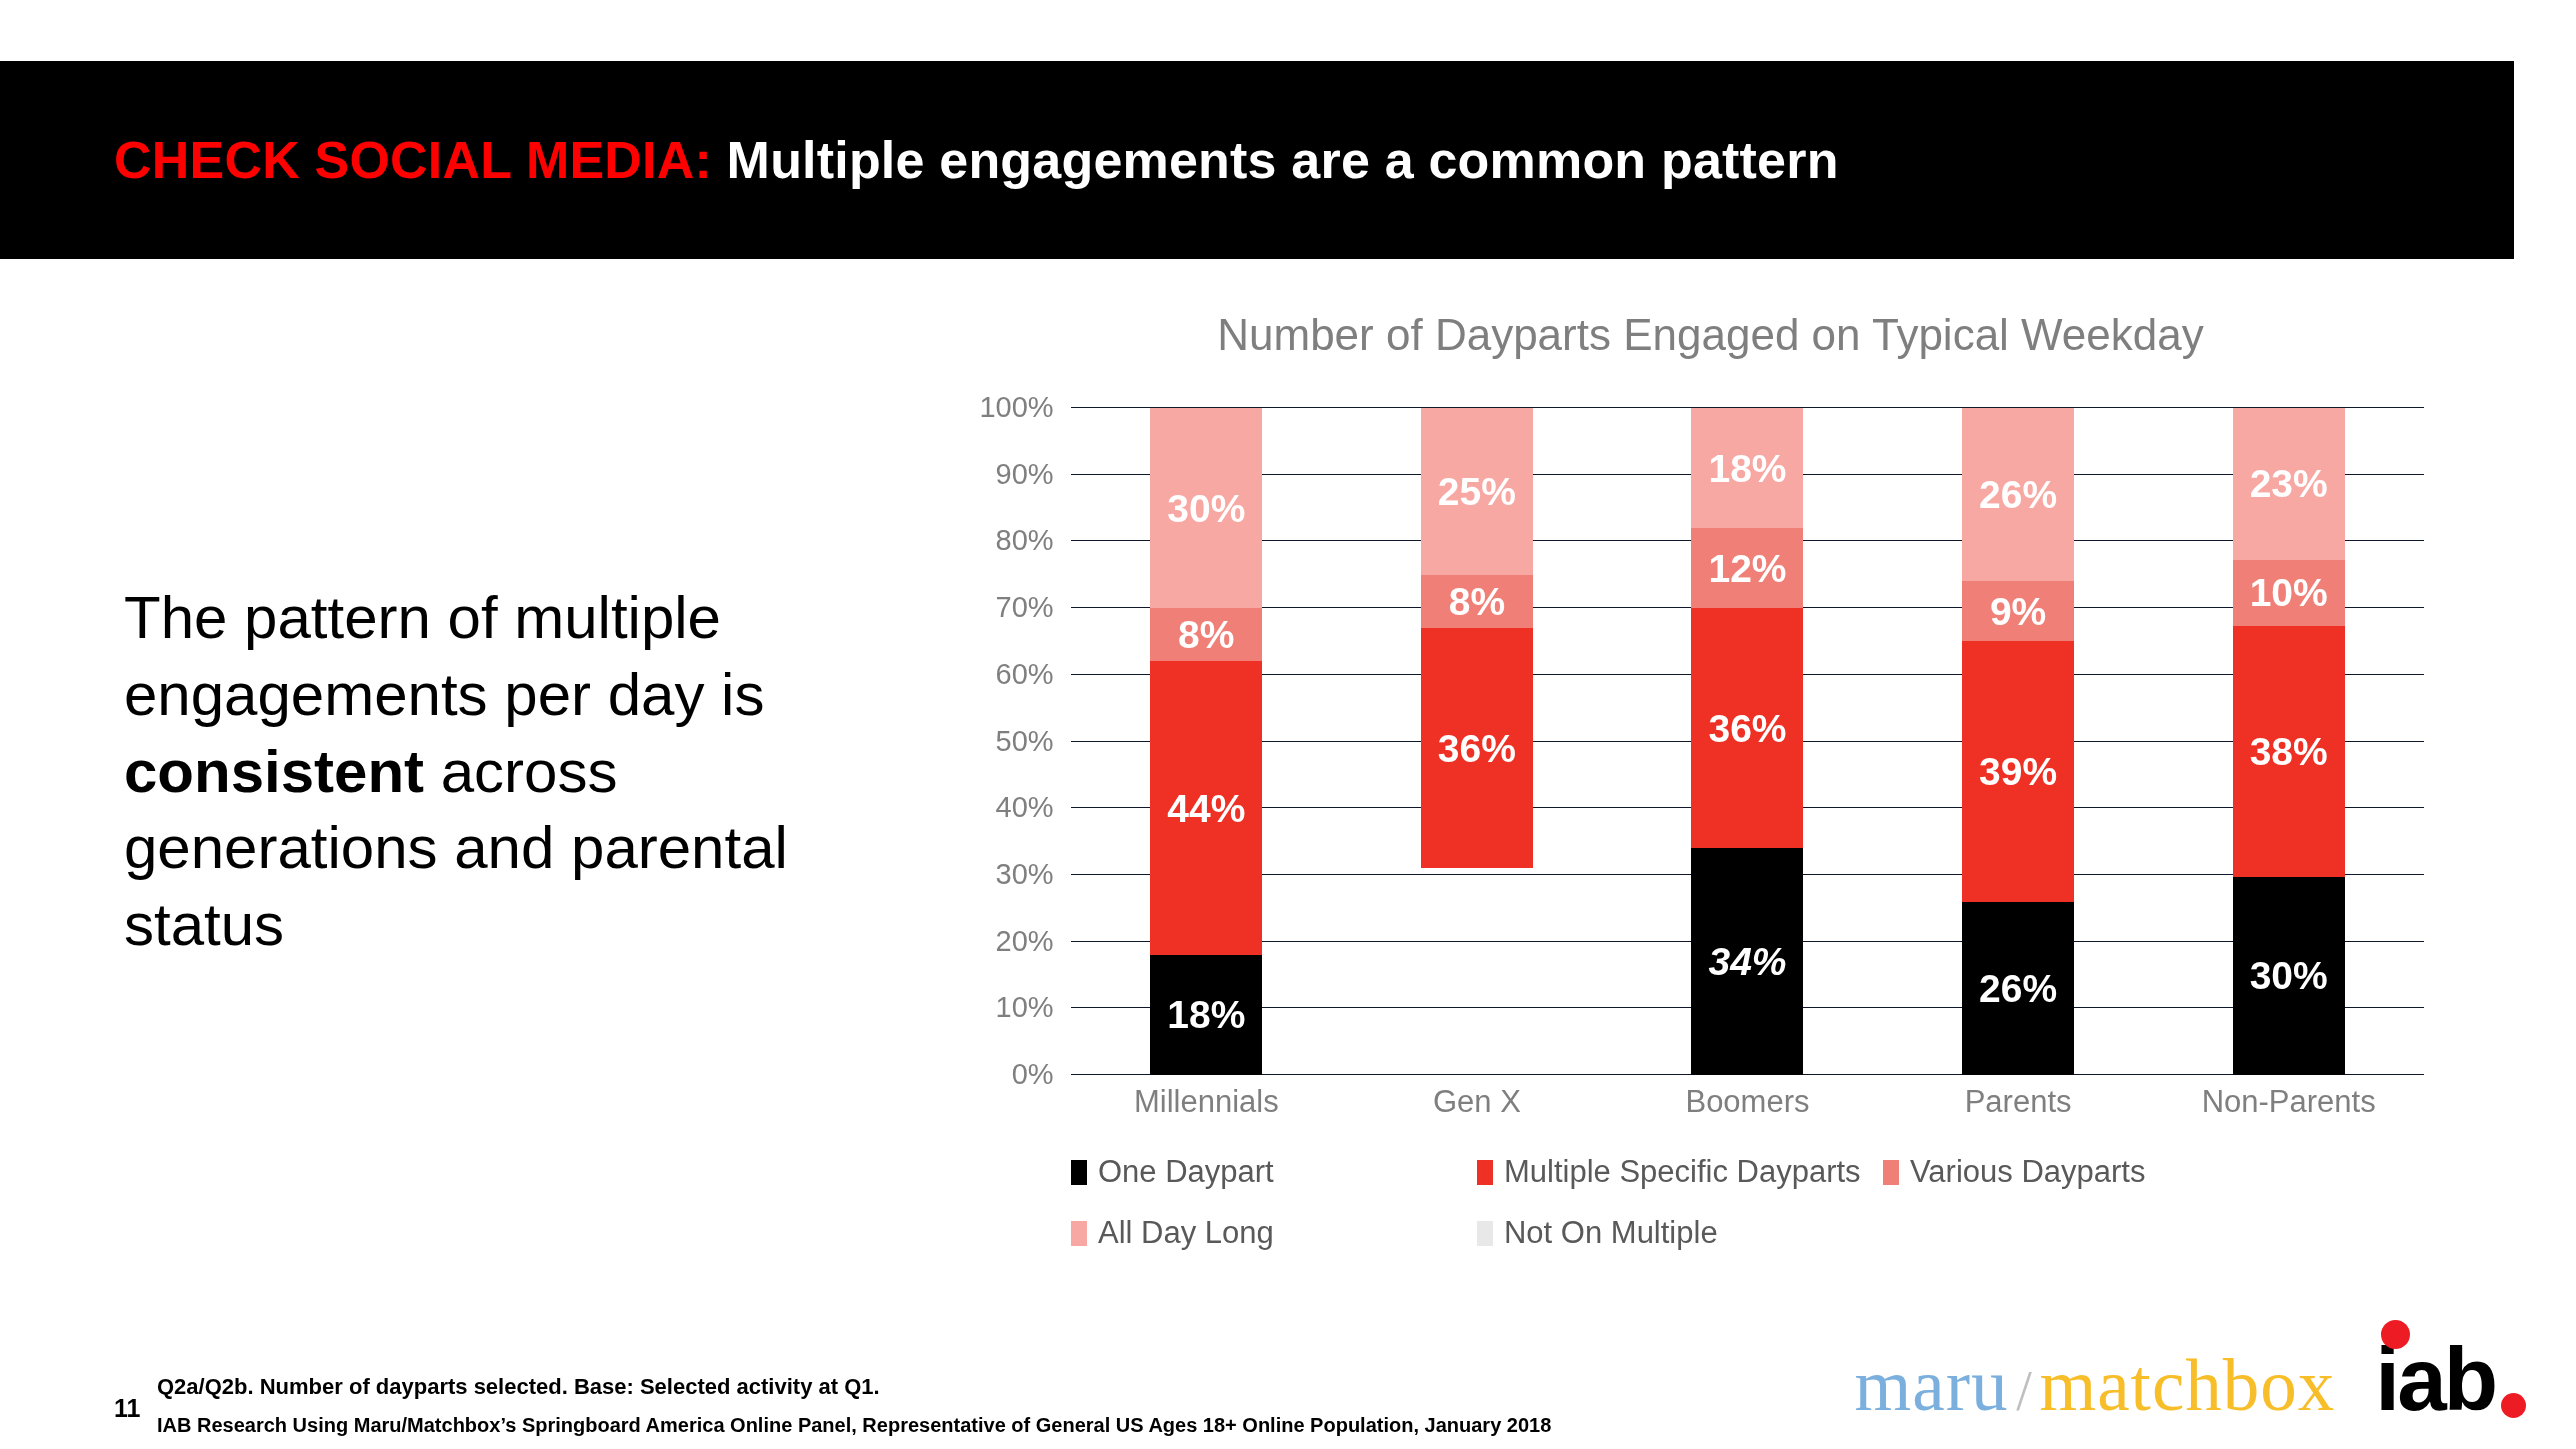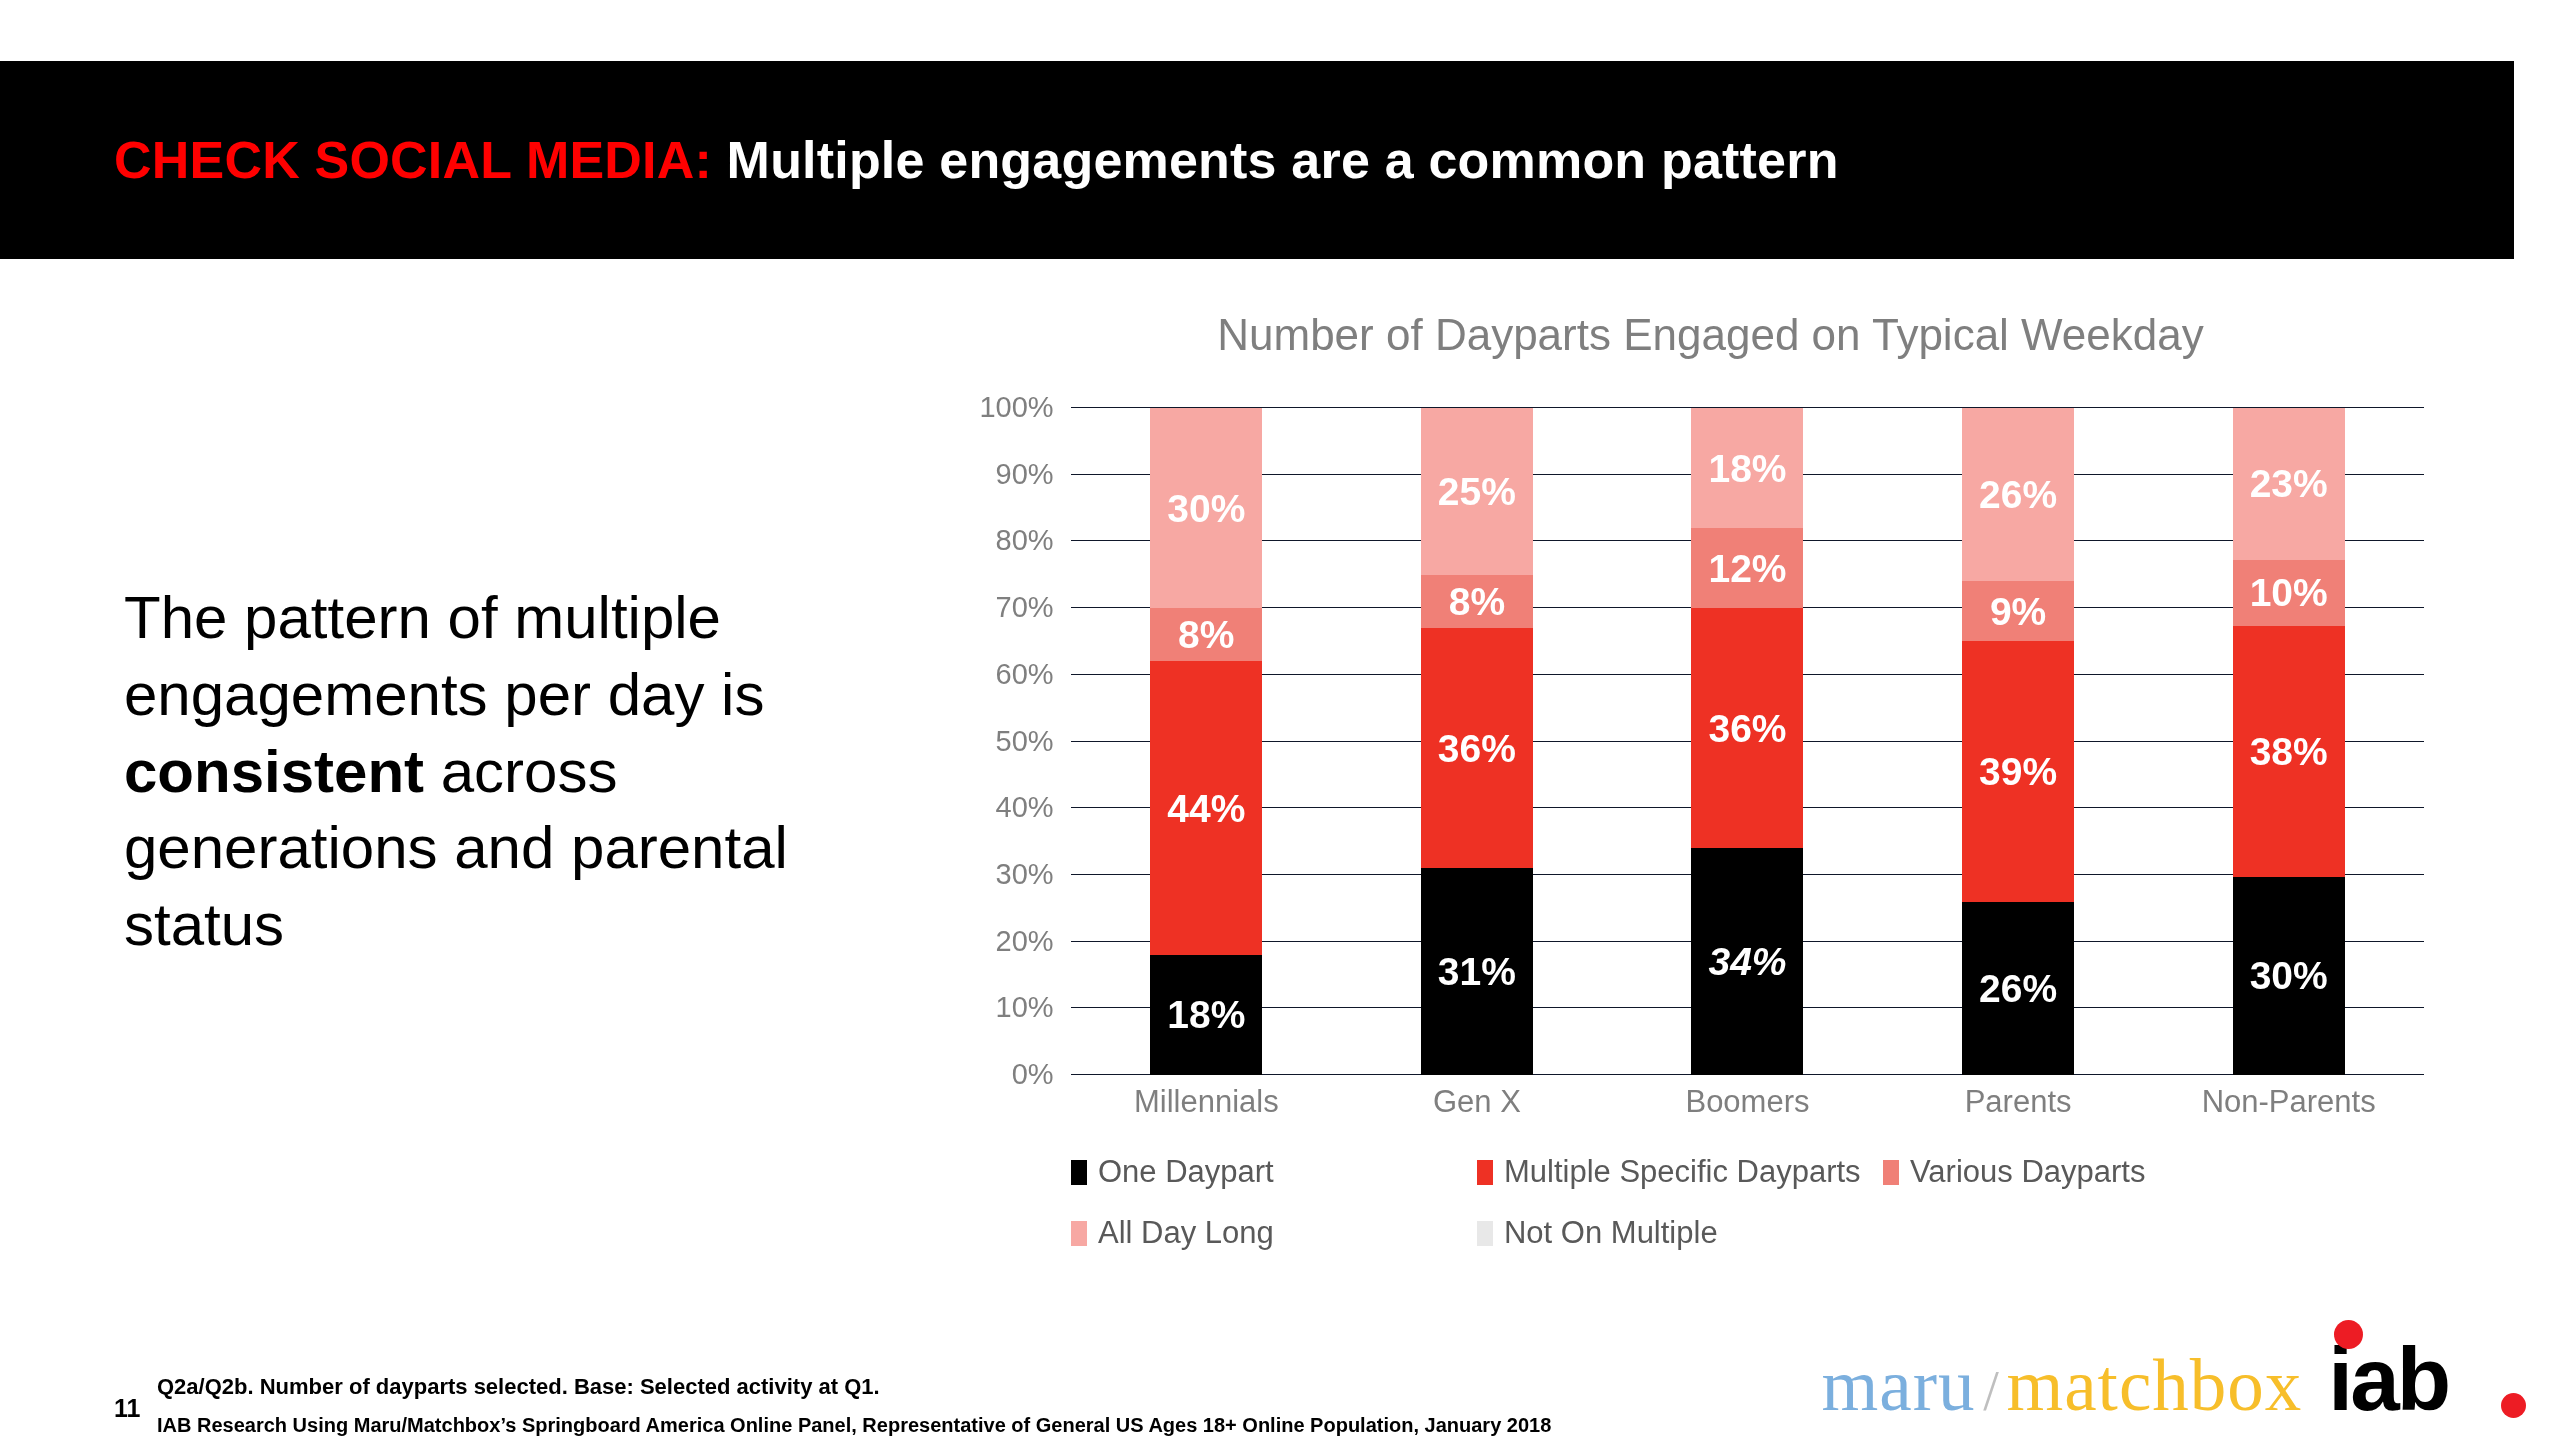--- a/index.html
+++ b/index.html
@@ -74,21 +74,21 @@
   
   .page-num { position:absolute; left:114px; top:1394px; font-size:25px; font-weight:bold; color:#000; }
   .foot1 { position:absolute; left:157px; top:1374px; font-size:22px; font-weight:bold; color:#000; white-space:nowrap; }
   .foot2 { position:absolute; left:157px; top:1414px; font-size:20px; font-weight:bold; color:#000; white-space:nowrap; }
 
   
   .logos { position:absolute; right:50px; top:1335px; display:flex; align-items:baseline; }
   .maru { font-family:"Liberation Serif", serif; font-size:73px; color:#7BAFDE; letter-spacing:1px; }
   .slash { font-family:"Liberation Serif", serif; font-size:56px; color:#BFBFBF; margin:0 7.7px; }
   .matchbox { font-family:"Liberation Serif", serif; font-size:73px; color:#F7BE2A; letter-spacing:1px; }
-  .iab-wrap { position:relative; margin-left:26px; display:flex; align-items:baseline;gap:47px; }
+  .iab-wrap { position:relative; margin-left:40px; display:flex; align-items:baseline; }
   .iab { font-size:89px; font-weight:bold; color:#000; letter-spacing:-2.9px; line-height:1; }
   .iab-dot-i { position:absolute; left:5.8px; top:-15.5px; width:29px; height:29px;
                border-radius:50%; background:#ED1C24; }
   .iab-period { width:25px; height:25px; border-radius:50%; background:#ED1C24;
                 margin-left:5.8px; align-self:flex-end; margin-bottom:5.8px; }
 </style>
 </head>
 <body>
 
 <div class="slide">
@@ -162,23 +162,20 @@
           <div class="bar-col">
             <div class="bar-stack">
               <div class="seg" style="height: 25%; background: rgb(247, 168, 163);">
                 <span class="seg-label">25%</span>
               </div>
               <div class="seg" style="height: 8%; background: rgb(240, 128, 119);">
                 <span class="seg-label">8%</span>
               </div>
               <div class="seg" style="height: 36%; background: rgb(238, 49, 36);">
                 <span class="seg-label">36%</span>
-              </div>
-              <div class="seg" style="height: 31%; background: rgb(0, 0, 0);">
-                <span class="seg-label">31%</span>
               </div>
             </div>
           </div>
           <div class="bar-col">
             <div class="bar-stack">
               <div class="seg" style="height: 18%; background: rgb(247, 168, 163);">
                 <span class="seg-label">18%</span>
               </div>
               <div class="seg" style="height: 12%; background: rgb(240, 128, 119);">
                 <span class="seg-label">12%</span>

